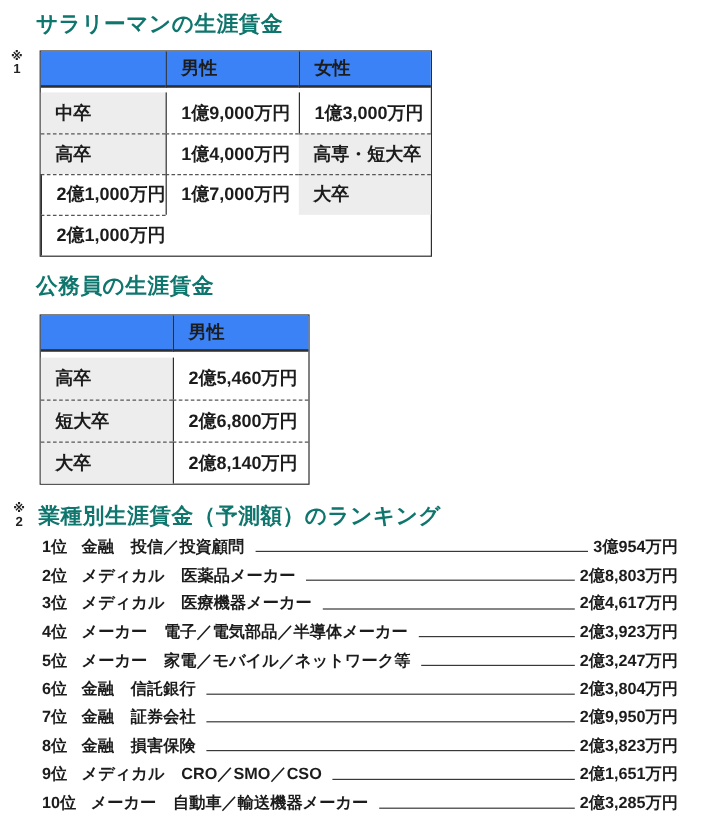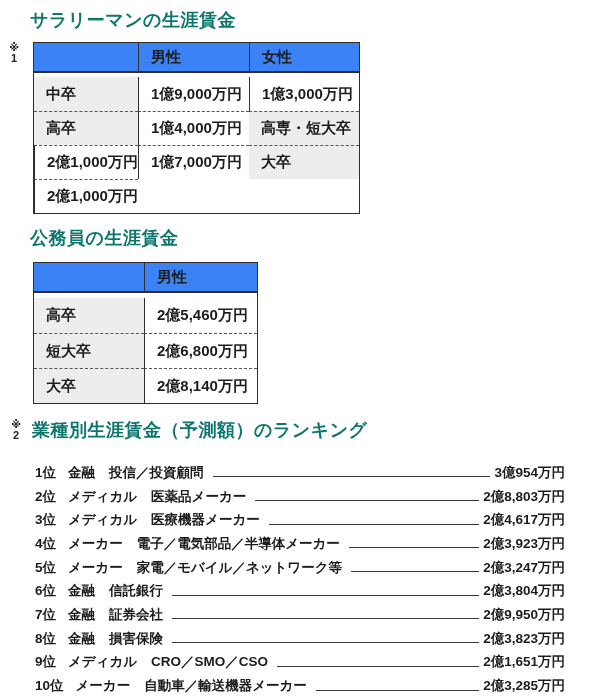--- a/index.html
+++ b/index.html
@@ -52,21 +52,21 @@
   .hrow-cell { background: #3b82f6; border-bottom: 2px solid #2e2e2e; }
   .label-cell { background: #ededed; }
   .vline { border-left: 1.5px solid #2e2e2e; }
   .dash-top { border-top: 1px dashed #555; }
 
   
   #ranking {
     position: absolute;
     left: 35px;
     right: 35px;
-    top: 461px;
+    top: 444px;
   }
   .rank-row {
     display: flex;
     align-items: center;
     height: 23.7px;
     font-size: 13.5px;
     font-weight: 700;
     color: #1c1c1c;
     white-space: nowrap;
   }

